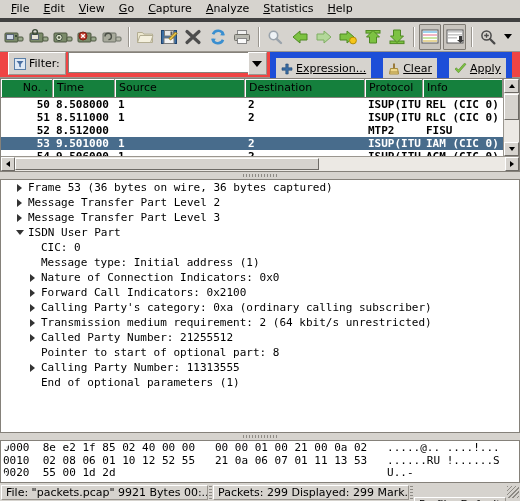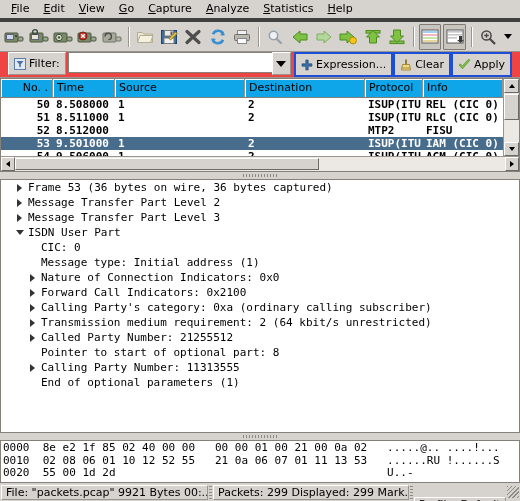--- a/index.html
+++ b/index.html
@@ -27,36 +27,36 @@
   .tsep{width:1px;height:20px;background:#9a968f;margin:0 4px;box-shadow:1px 0 0 #ffffff;}
   .caret{width:0;height:0;border-left:4px solid transparent;border-right:4px solid transparent;
     border-top:5px solid #000;margin-left:4px;margin-right:6px;}
 
   
   .filterbar{height:25px;flex:0 0 25px;background:#ef4444;display:flex;align-items:flex-start;
     padding:0 8px;border-bottom:1px solid #9a968f;}
   .filt-btn{height:21px;display:flex;align-items:center;gap:3px;padding:0 5px;
     background:#d6d3ce;border:1px solid #9a968f;border-top-color:#fff;border-left-color:#fff;
     cursor:pointer;font-size:11px;white-space:nowrap;}
-  .filt-btn.flat{border:2px solid #1d4ed8;}
+  .filt-btn.flat{border:6px solid #1d4ed8;text-decoration:underline;}
   .filter-input{flex:1;height:19px;background:#fff;border:1px solid #85817a;
     border-right:none;margin-left:2px;display:flex;align-items:center;padding:0 3px;
     font-size:11px;color:#000;}
   .combo-arrow{width:17px;height:21px;background:#d6d3ce;border:1px solid #9a968f;
     border-top-color:#fff;border-left-color:#fff;display:flex;align-items:center;justify-content:center;
     cursor:pointer;}
   .dn-tri{width:0;height:0;border-left:5px solid transparent;border-right:5px solid transparent;
     border-top:6px solid #000;}
 
   
   .pane-list{flex:0 0 92px;display:flex;flex-direction:column;background:#fff;
     border:1px solid #85817a;margin:0 0 0 0;overflow:hidden;}
   .plist-wrap{display:flex;flex:1;min-height:0;}
   .plist-main{flex:1;display:flex;flex-direction:column;min-width:0;background:#fff;}
-  .col-head{height:18px;flex:0 0 18px;display:flex;background:#0ea5e9;border-bottom:1px solid #85817a;}
+  .col-head{height:18px;flex:0 0 18px;display:flex;background:#15803d;border-bottom:1px solid #85817a;}
   .col-head div{font-size:11px;padding:1px 4px;line-height:16px;
     border-right:1px solid #9a968f;box-shadow:inset 1px 1px 0 #fff;color:#000;
     overflow:hidden;white-space:nowrap;cursor:pointer;box-sizing:border-box;}
   .rows{flex:1;font-family:"DejaVu Sans Mono","Liberation Mono",monospace;font-size:11px;overflow:hidden;font-weight:bold;}
   .prow{height:13px;line-height:13px;display:flex;white-space:nowrap;cursor:default;}
   .prow.sel{background:#486c8c;color:#fff;}
   .c-no{width:52px;text-align:right;padding-right:3px;box-sizing:border-box;}
   .c-time{width:62px;padding-left:3px;box-sizing:border-box;}
   .c-src{width:130px;padding-left:3px;box-sizing:border-box;}
   .c-dst{width:120px;padding-left:3px;box-sizing:border-box;}
@@ -101,21 +101,21 @@
   .t-clo{width:0;height:0;border-top:4px solid transparent;border-bottom:4px solid transparent;border-left:5px solid #333;}
   .t-opn{width:0;height:0;border-left:4px solid transparent;border-right:4px solid transparent;border-top:5px solid #333;}
   .tlabel{padding-left:2px;}
   .ind1{padding-left:0px;}
   .ind2{padding-left:13px;}
 
   
   .pane-hex{flex:0 0 41px;display:flex;background:#fff;border:1px solid #85817a;overflow:hidden;}
   .hex-main{flex:1;min-width:0;padding:1px 0 8px 2px;
     font-family:"DejaVu Sans Mono","Liberation Mono",monospace;font-size:11px;line-height:12.5px;
-    white-space:pre;overflow:hidden;}
+    white-space:pre;overflow:hidden;border-radius:20px;}
 
   
   .statusbar{height:18px;flex:0 0 18px;background:#d6d3ce;display:flex;align-items:center;
     padding:0 1px;gap:0;}
   .sb-cell{height:15px;display:flex;align-items:center;padding:0 4px;font-size:11px;
     border:1px solid #9a968f;border-top-color:#fff;border-left-color:#fff;background:#d6d3ce;
     white-space:nowrap;overflow:hidden;box-sizing:border-box;}
   .sb-file{flex:0 0 207px;}
   .sb-pkts{flex:0 0 196px;}
   .sb-prof{flex:1;margin-top:25px;}

